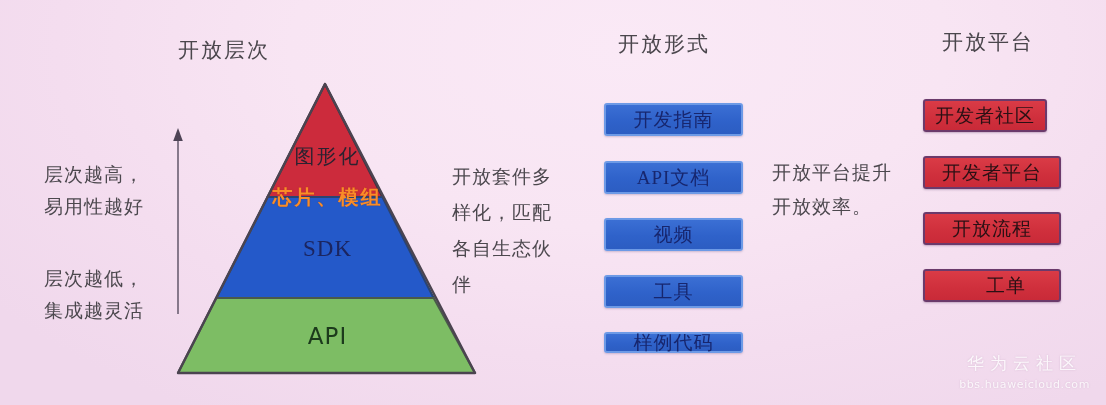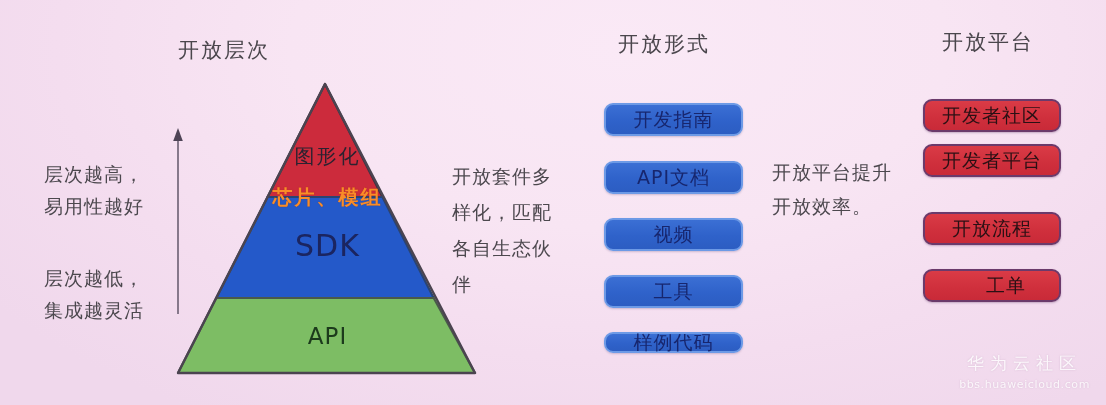--- a/index.html
+++ b/index.html
@@ -69,24 +69,25 @@
   }
   #lbl-chip {
     top: 108px;
     font-size: 20px;
     font-weight: bold;
     color: #fa8c28;
     letter-spacing: 2px;
     text-shadow: 0 0 1px rgba(120,50,0,.5);
   }
   #lbl-sdk {
-    top: 152px;
-    font-size: 30px;
+    top: 160px;
+    font-size: 23px;
     color: #1b2560;
     letter-spacing: 1px;
+    font-family: Liberation Serif, serif;
   }
   #lbl-api {
     top: 247px;
     font-size: 23px;
     color: #1c3a1c;
     letter-spacing: 1px;
   }
 
   
   #up-arrow {
@@ -97,23 +98,24 @@
     height: 190px;
   }
 
   
   .pill {
     position: absolute;
     box-sizing: border-box;
     display: flex;
     align-items: center;
     justify-content: center;
-    border-radius: 9px;
+    border-radius: 3px;
     font-size: 19px;
     letter-spacing: 1px;
+    font-family: Liberation Serif, serif;
   }
   .pill.blue {
     background: linear-gradient(180deg, #3b6fd4 0%, #2f62ca 55%, #2c5dc2 100%);
     border: 2px solid #6d9ae6;
     color: #17266e;
     box-shadow: 0 1px 2px rgba(80,60,110,.25);
   }
   .pill.red {
     background: linear-gradient(180deg, #da3b46 0%, #cf2f3c 60%, #c92a38 100%);
     border: 2px solid #6b3a6b;
@@ -199,23 +201,23 @@
   <div class="pill blue" style="left:604px; top:103px; width:139px; height:33px;">开发指南</div>
 
   <div class="pill blue" style="left:604px; top:161px; width:139px; height:33px;">API文档</div>
 
   <div class="pill blue" style="left:604px; top:218px; width:139px; height:33px;">视频</div>
 
   <div class="pill blue" style="left:604px; top:275px; width:139px; height:33px;">工具</div>
 
   <div class="pill blue" style="left:604px; top:332px; width:139px; height:21px;text-align:right;">样例代码</div>
 
-  <div class="pill red" style="left:923px; top:99px; width:138px; height:33px;">开发者社区</div>
-
-  <div class="pill red" style="left:923px; top:144px; width:138px; height:33px;text-align:right;">开发者平台</div>
+  <div class="pill red" style="left:923px; top:99px; width:124px; height:33px;">开发者社区</div>
+
+  <div class="pill red" style="left:923px; top:156px; width:138px; height:33px;text-align:right;">开发者平台</div>
 
   <div class="pill red" style="left:923px; top:212px; width:138px; height:33px;">开放流程</div>
 
   <div class="pill red" style="left:923px; top:269px; width:138px; height:33px;padding-left:28px;">工单</div>
 
   <div id="watermark">
     <div id="wm-cn">华为云社区</div>
     <div id="wm-url">bbs.huaweicloud.com</div>
   </div>
 

